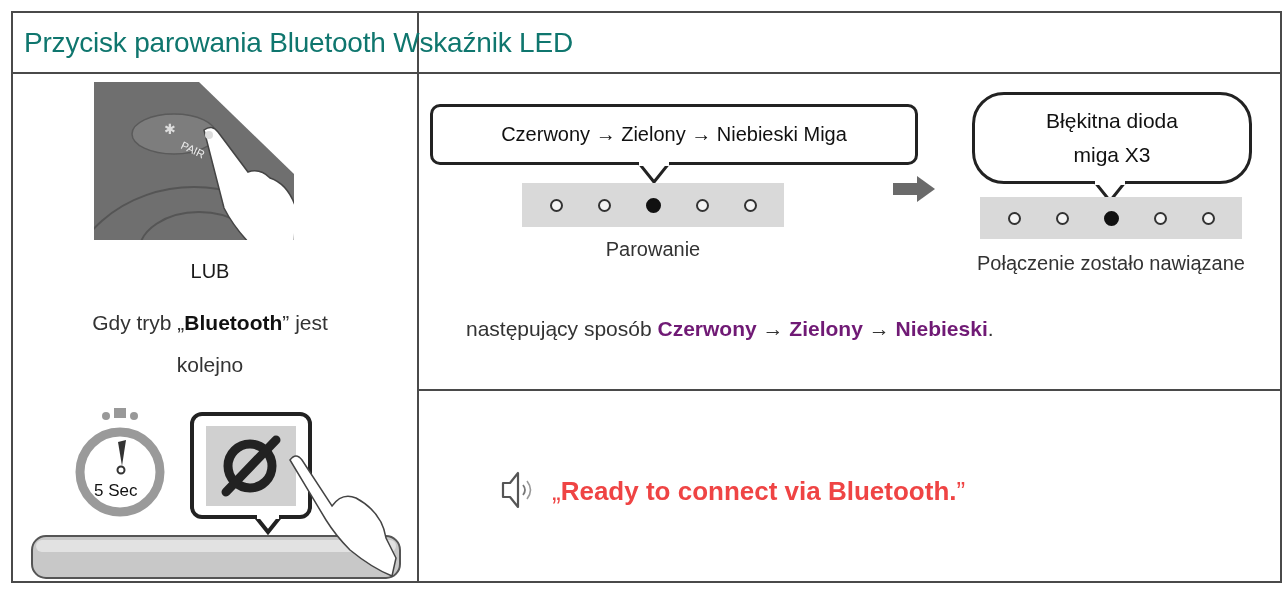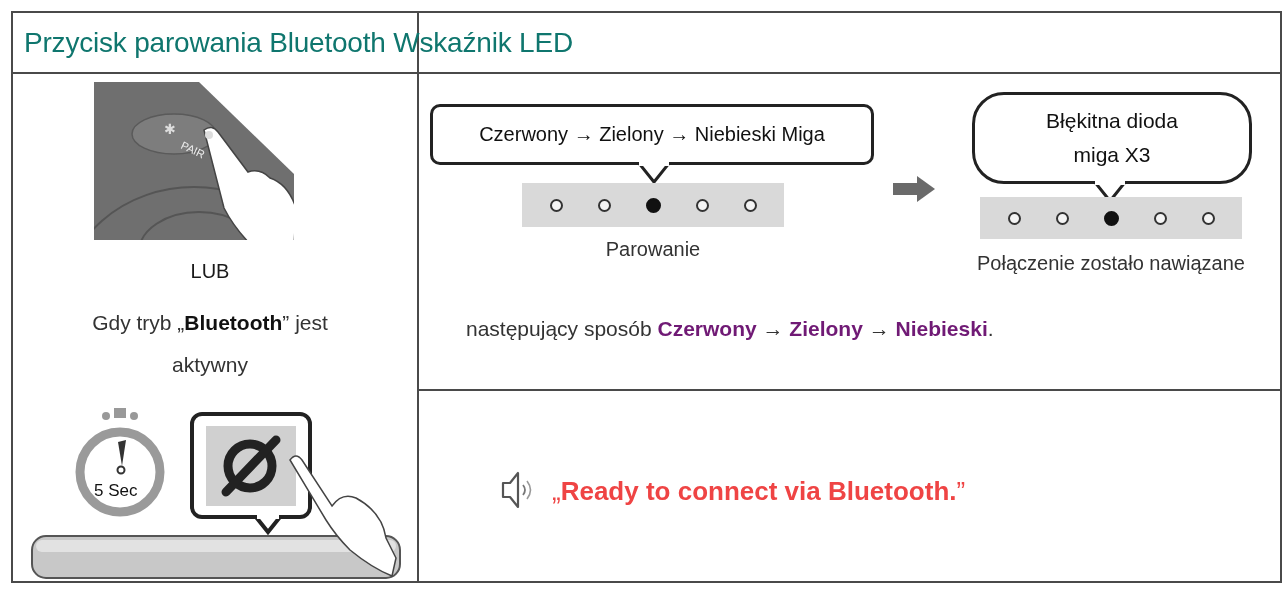--- a/index.html
+++ b/index.html
@@ -60,21 +60,21 @@
   <ellipse cx="80" cy="52" rx="42" ry="20" fill="#7d7d7d" stroke="#5a5a5a" stroke-width="1.5"></ellipse>
   <text x="86" y="66" font-size="11" fill="#eee" transform="rotate(25 86 66)" font-family="Liberation Sans, sans-serif">PAIR</text>
   <text x="70" y="52" font-size="14" fill="#ddd" font-family="DejaVu Sans, sans-serif">✱</text>
   <path d="M110,48 q8,-6 14,2 l30,40 q12,-4 22,6 q18,6 26,30 l-2,40 l-40,0 q-20,-20 -30,-40 z" fill="#fff" stroke="#444" stroke-width="1.5"></path>
   <circle cx="115" cy="53" r="4" fill="#ddd"></circle>
 </svg>
 
 <div class="lub">LUB</div>
 <div class="mode-text">
   <div><span>Gdy tryb „</span><b>Bluetooth</b><span>” jest</span></div>
-  <div>aktywny</div>
+  <div>kolejno</div>
 </div>
 
 <svg class="illus-bottom" viewBox="0 0 380 180">
 
   <g>
     <rect x="86" y="8" width="12" height="10" fill="#999"></rect>
     <circle cx="78" cy="16" r="4" fill="#999"></circle>
     <circle cx="106" cy="16" r="4" fill="#999"></circle>
     <circle cx="92" cy="72" r="40" fill="#fff" stroke="#9a9a9a" stroke-width="9"></circle>
     <polygon points="90,42 98,40 94,66" fill="#333"></polygon>
@@ -90,21 +90,21 @@
     <circle cx="222" cy="66" r="22" fill="none" stroke="#222" stroke-width="9"></circle>
     <line x1="198" y1="92" x2="248" y2="40" stroke="#222" stroke-width="9" stroke-linecap="round"></line>
   </g>
 
   <rect x="4" y="136" width="368" height="42" rx="14" fill="#c8c8c8" stroke="#555" stroke-width="2"></rect>
   <rect x="8" y="140" width="360" height="12" rx="6" fill="#e2e2e2"></rect>
 
   <path d="M262,60 q6,-8 12,0 l30,46 q10,-14 24,-8 q26,14 30,40 l10,20 l-4,18 q-20,-8 -42,-26 q-14,-14 -24,-30 z" fill="#fff" stroke="#444" stroke-width="1.5"></path>
 </svg>
 
-<div class="bubble" style="left:430px; top:104px; width:444px; height:61px; font-size:20px;">
+<div class="bubble" style="left:430px; top:104px; width:488px; height:61px; font-size:20px;">
   <span>Czerwony → Zielony → Niebieski Miga</span>
 </div>
 <svg style="position:absolute; left:636px; top:162px;" width="36" height="24">
   <polygon points="2,0 34,0 18,20" fill="#fff" stroke="#222" stroke-width="3"></polygon>
   <rect x="3" y="0" width="30" height="4" fill="#fff"></rect>
 </svg>
 <div class="led-strip" style="left:522px; top:183px; width:262px; height:44px;">
   <span class="led"></span>
   <span class="led"></span>
   <span class="led on"></span>

